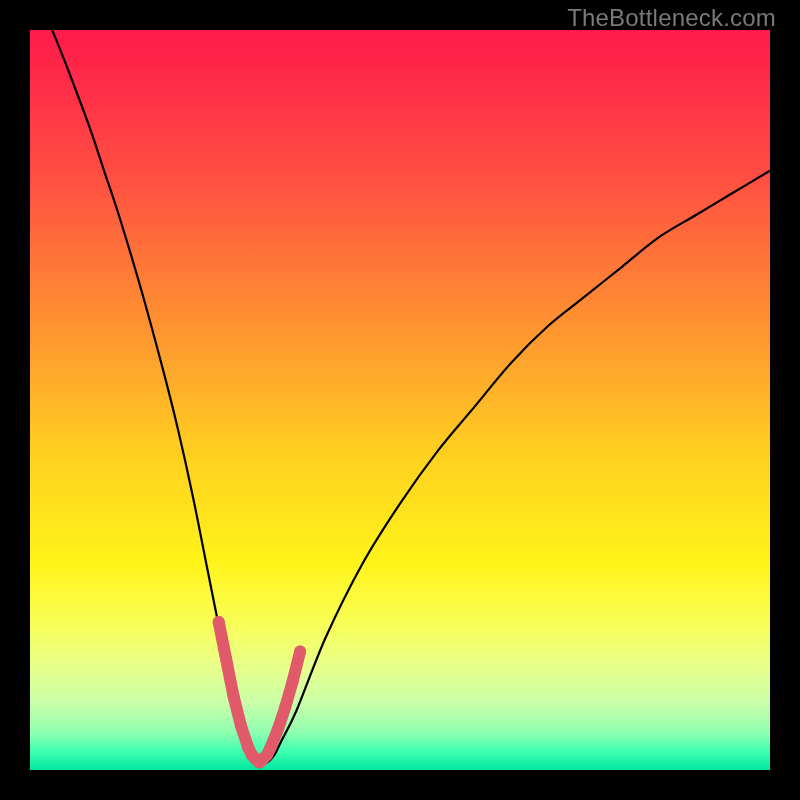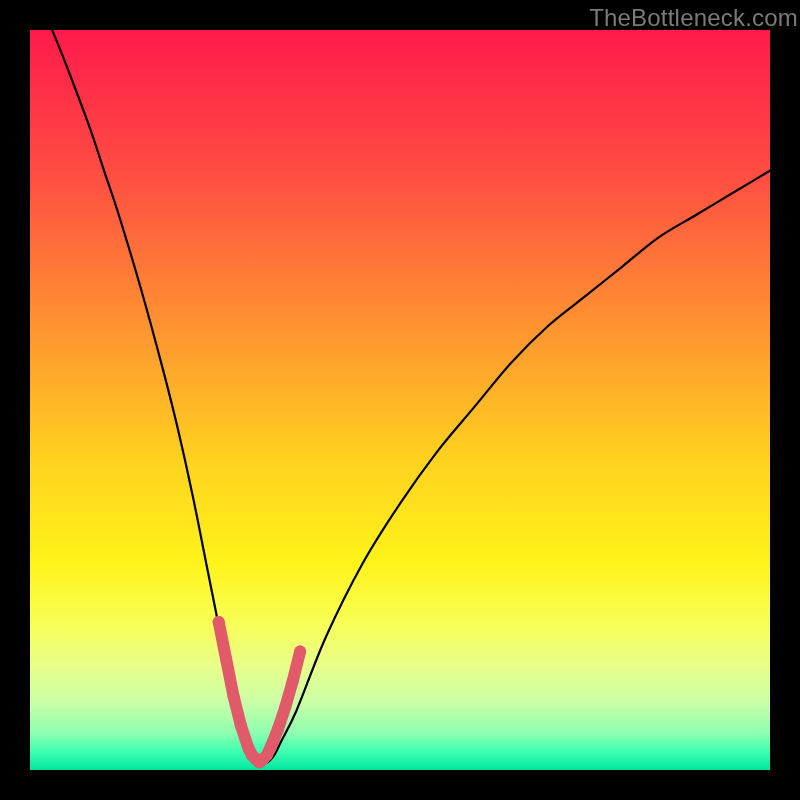--- a/index.html
+++ b/index.html
@@ -24,21 +24,21 @@
     height: 740px;
     overflow: hidden;
   }
   .gradient {
     position: absolute;
     inset: 0;
   }
   .watermark {
     position: absolute;
     top: 4px;
-    right: 2px;
+    right: 24px;
     color: #7a7a7a;
     font-size: 24px;
     letter-spacing: 0.2px;
     font-weight: 400;
   }
   svg.curve-layer {
     position: absolute;
     inset: 0;
   }
 </style>

